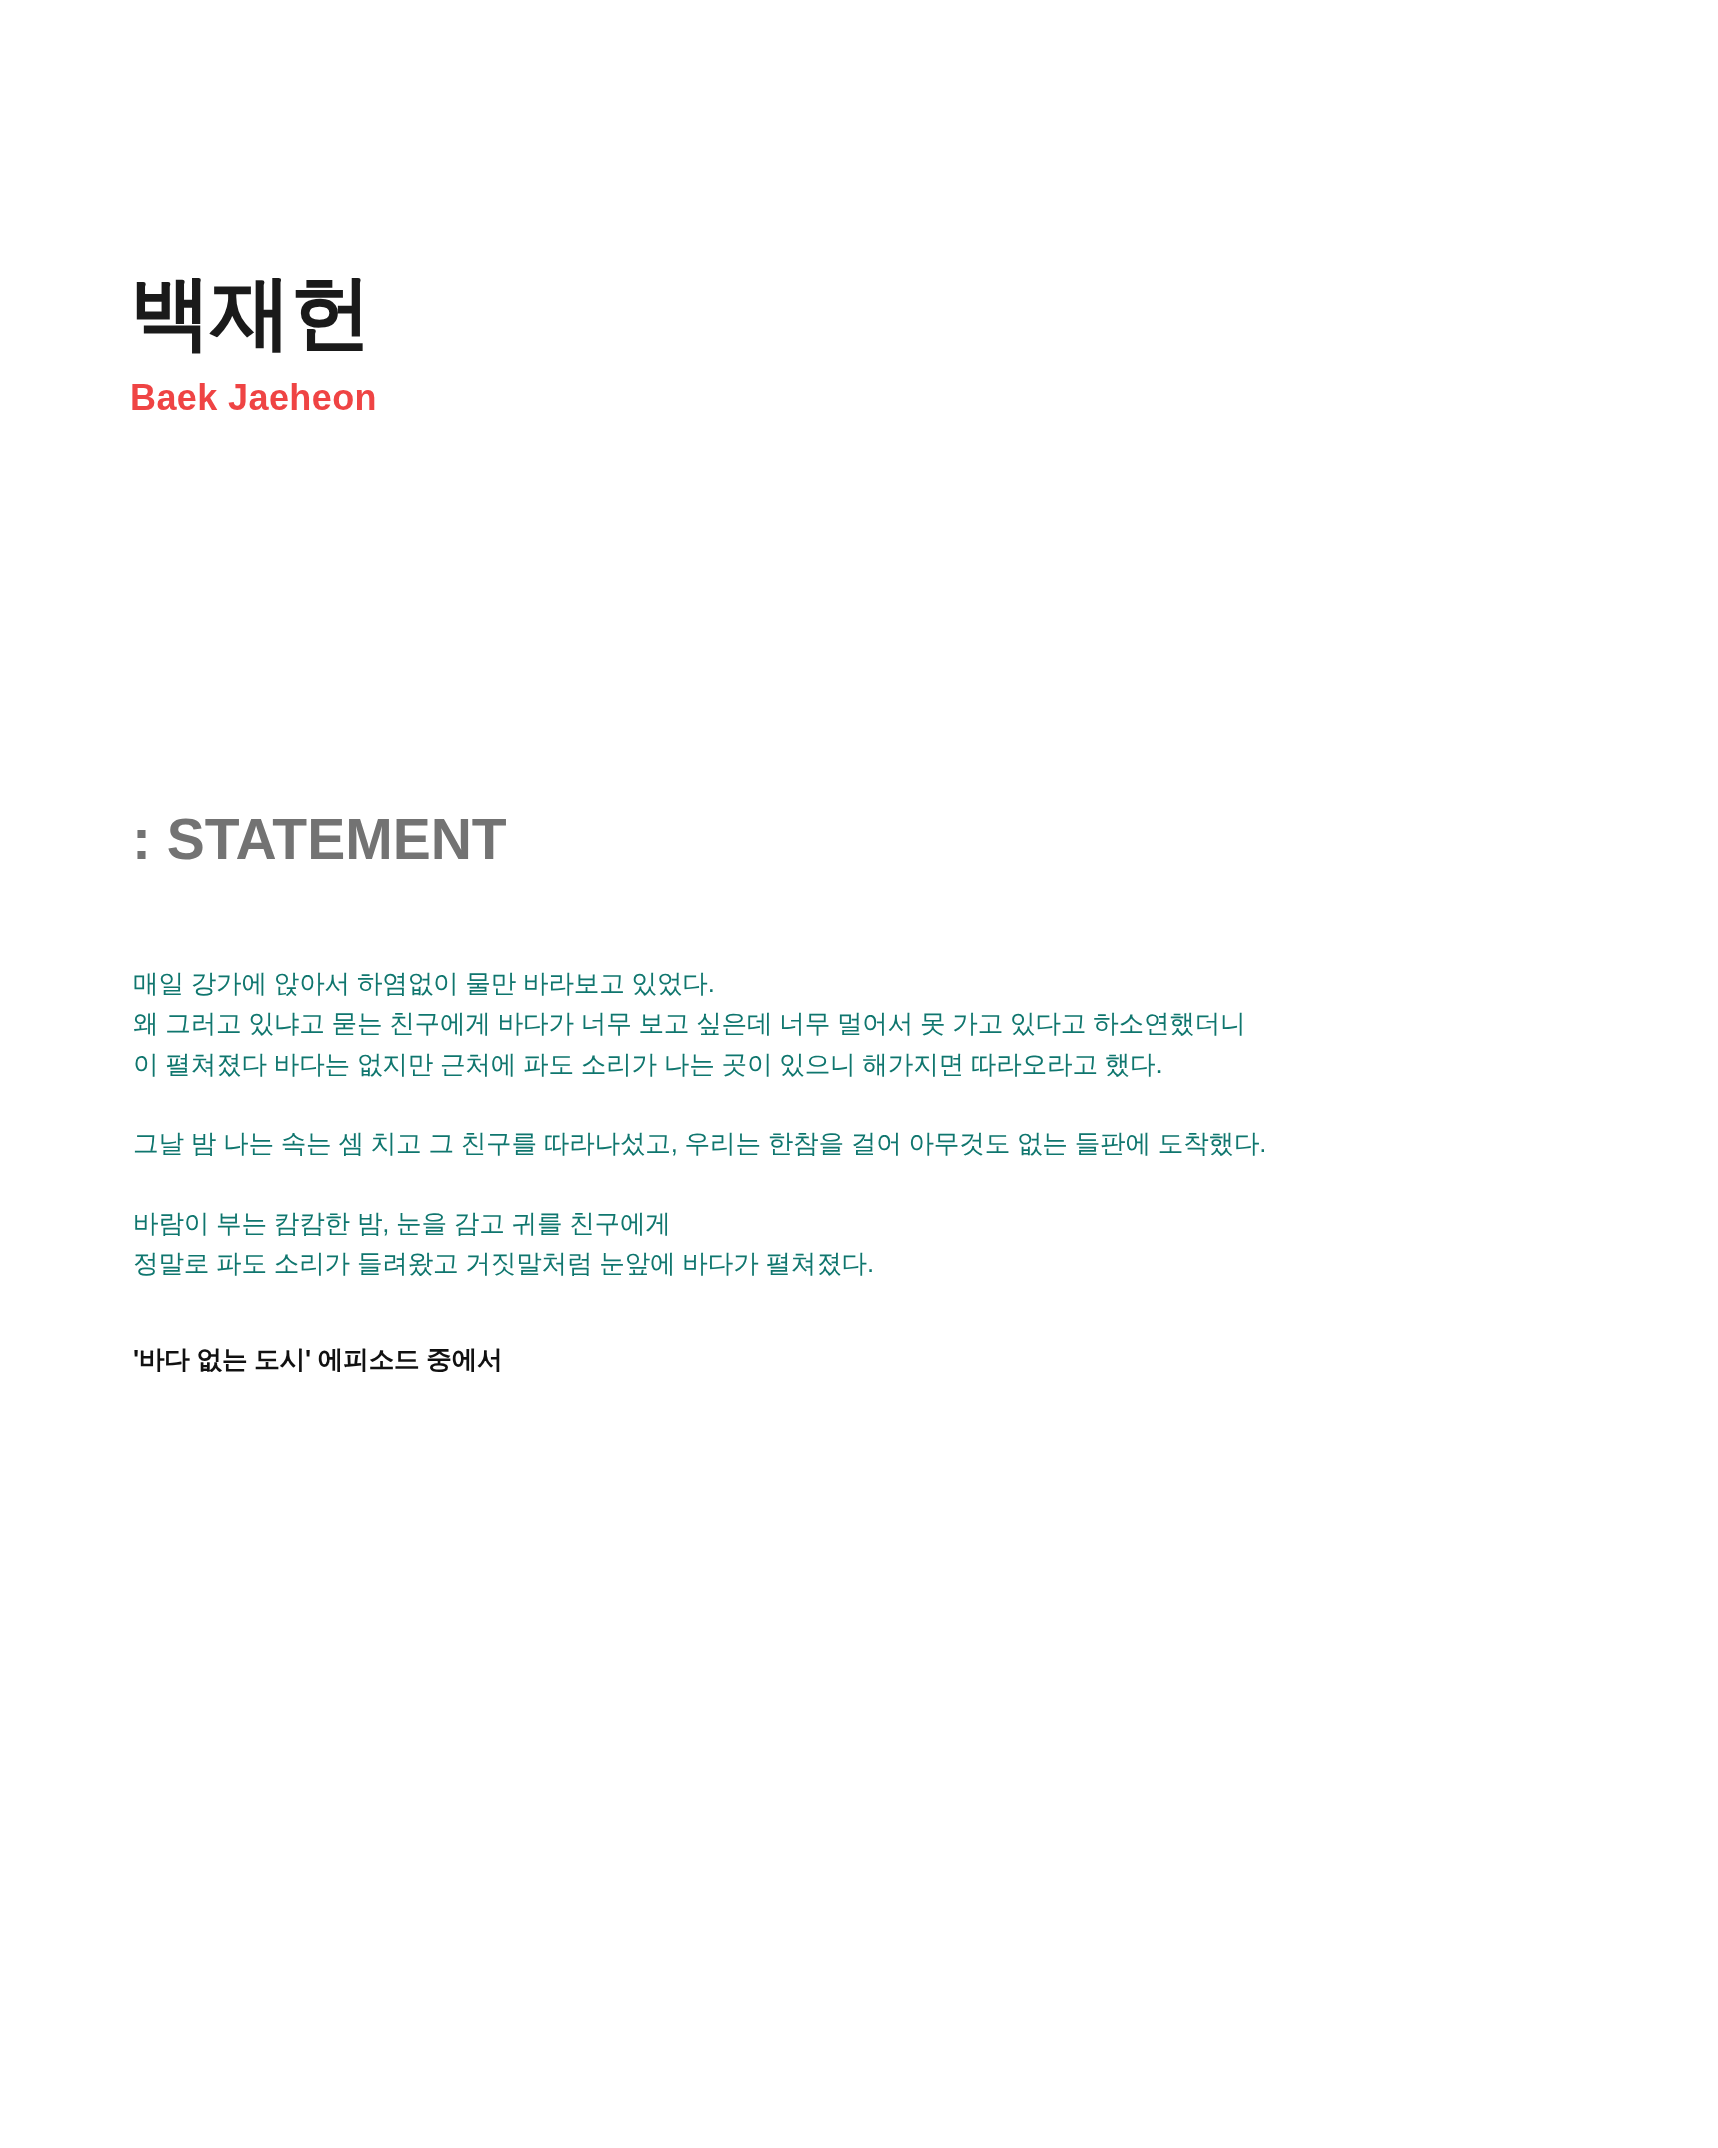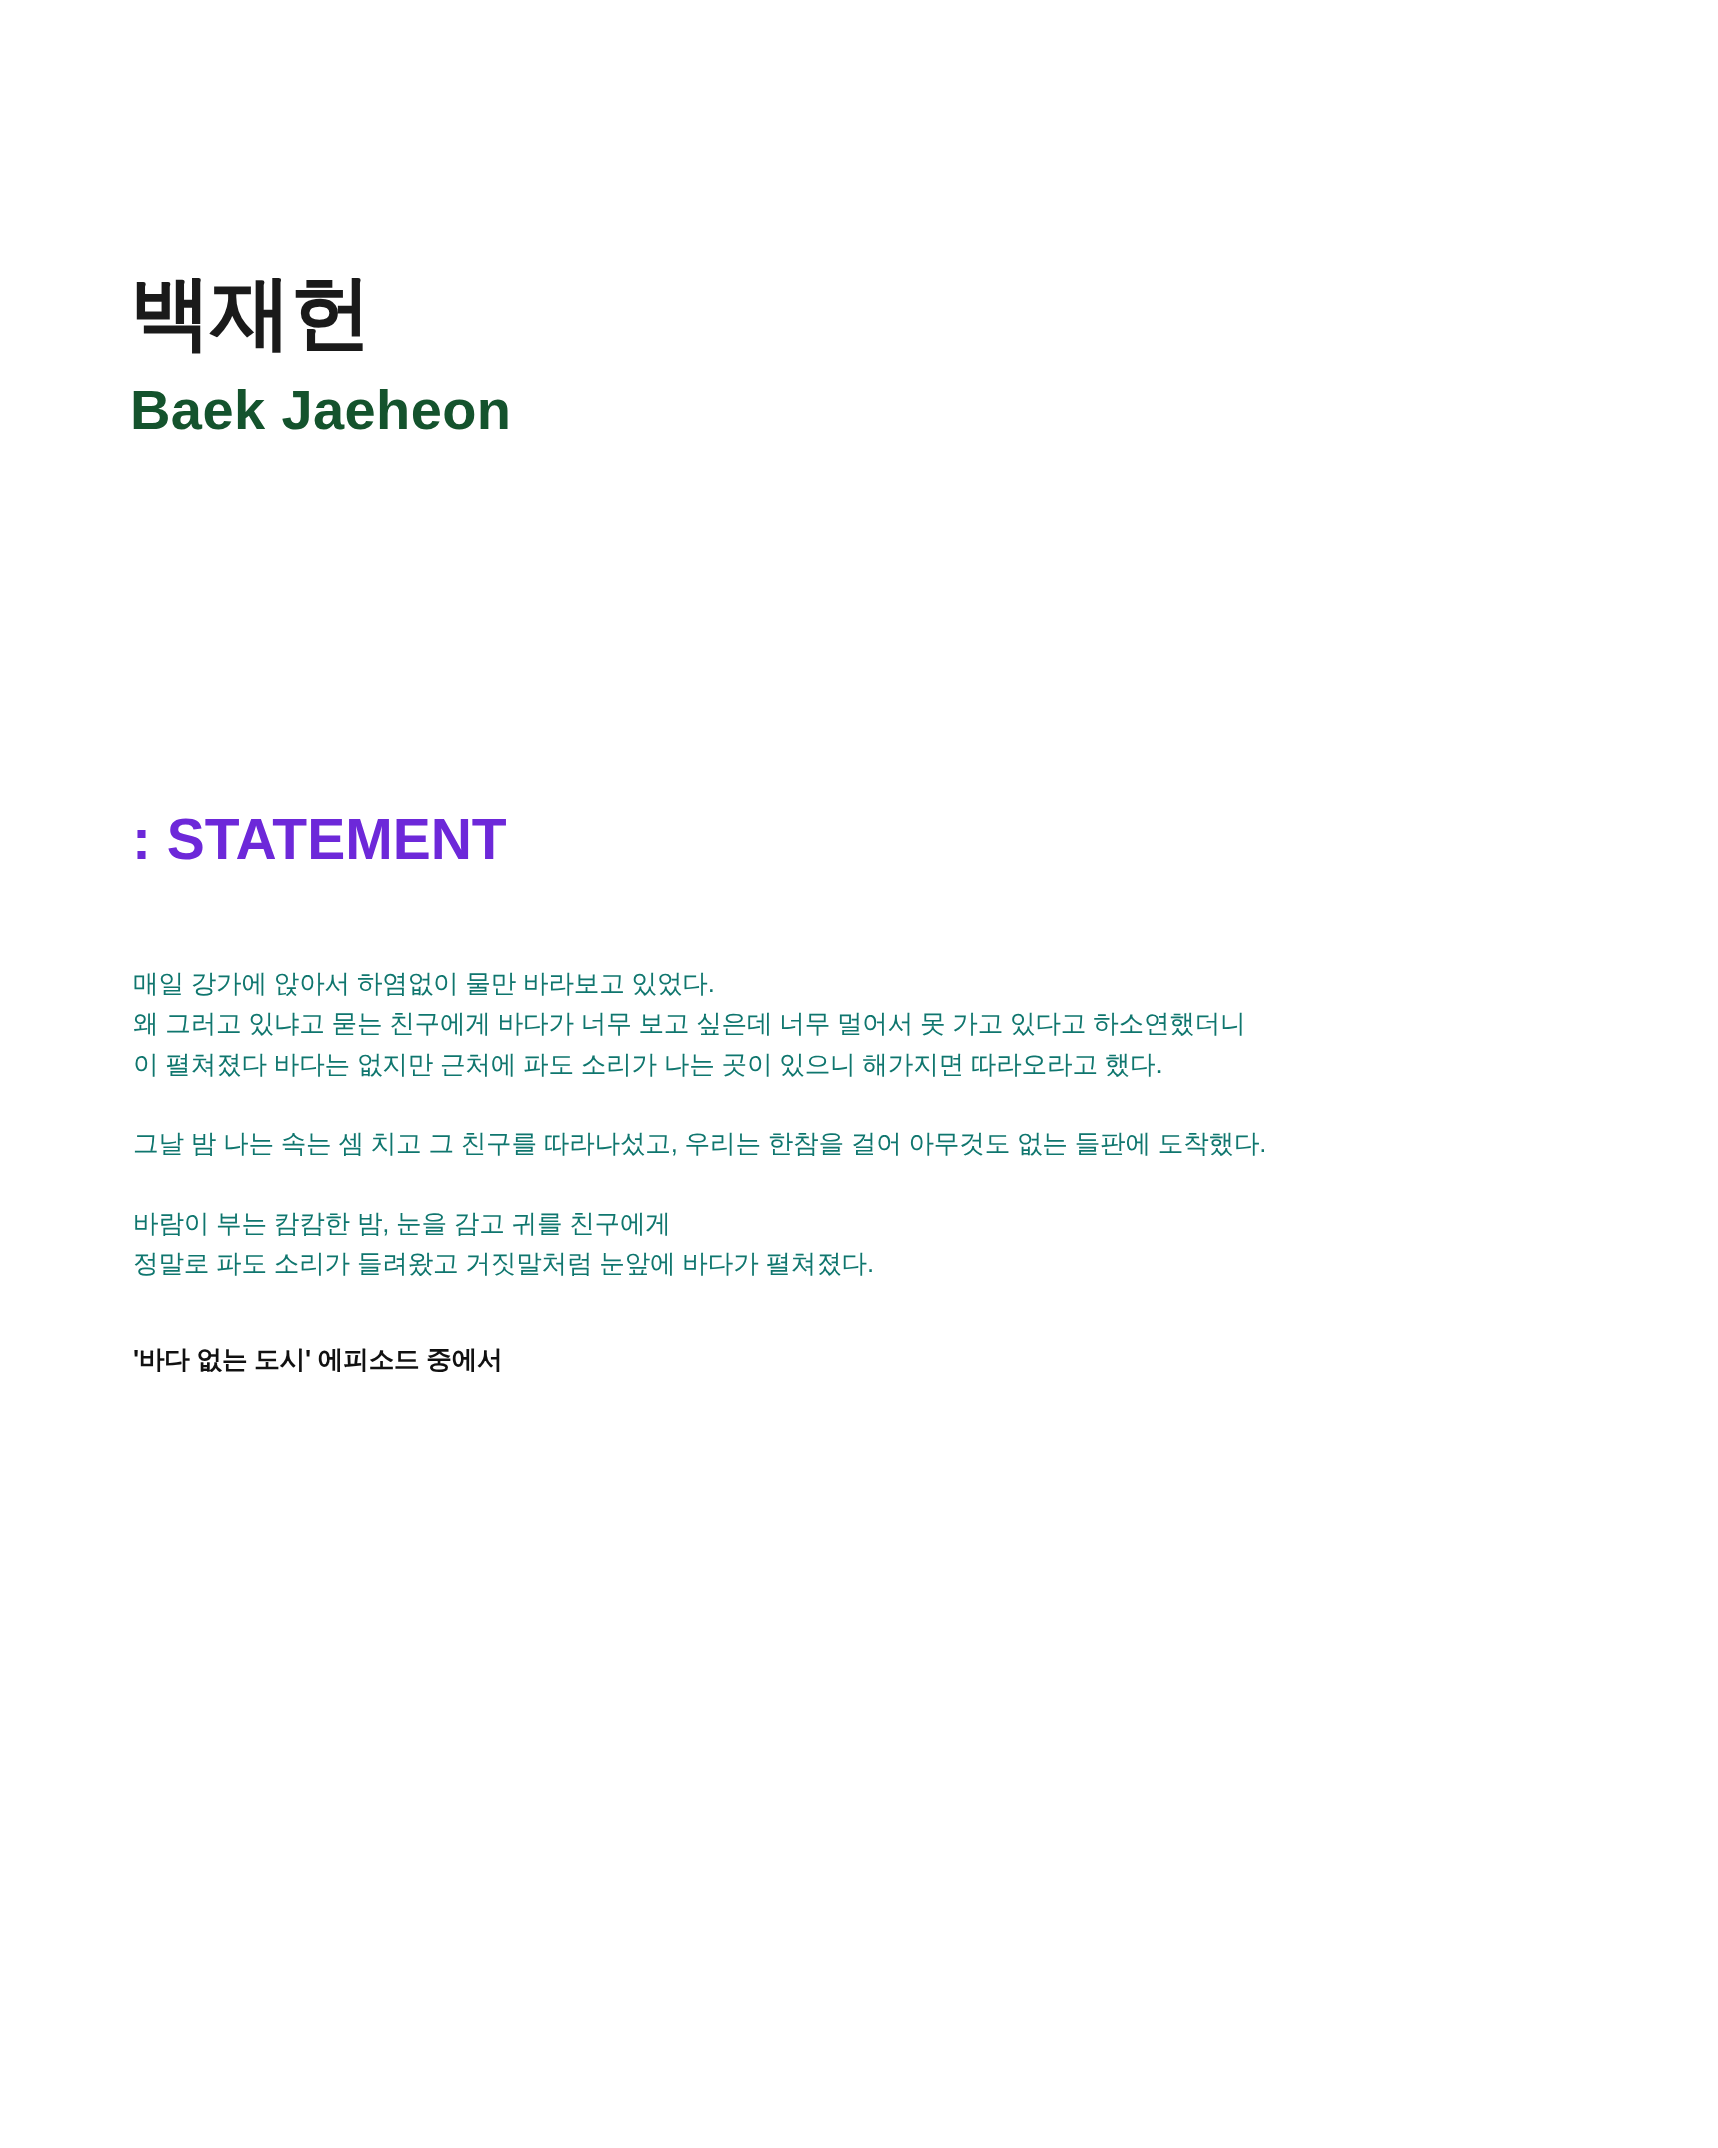--- a/index.html
+++ b/index.html
@@ -30,35 +30,35 @@
   }
   .name-ko {
     font-size: 81px;
     font-weight: 700;
     letter-spacing: -0.8px;
     color: #1a1a1a;
     line-height: 1.12;
     margin: 0;
   }
   .name-en {
-    font-size: 56px;
+    font-size: 36px;
     font-weight: 700;
     letter-spacing: 0.4px;
-    color: #14532d;
+    color: #ef4444;
     line-height: 1.2;
     margin: 18.5px 0 0 0;
   }
   
   .statement-heading {
     position: absolute;
     left: 132px;
     top: 808px;
     font-size: 57px;
     font-weight: 700;
-    color: #6d28d9;
+    color: #737373;
     letter-spacing: 0px;
     line-height: 1.1;
     margin: 0;
     white-space: nowrap;
   }
   
   .statement-body {
     position: absolute;
     left: 133px;
     top: 963px;

